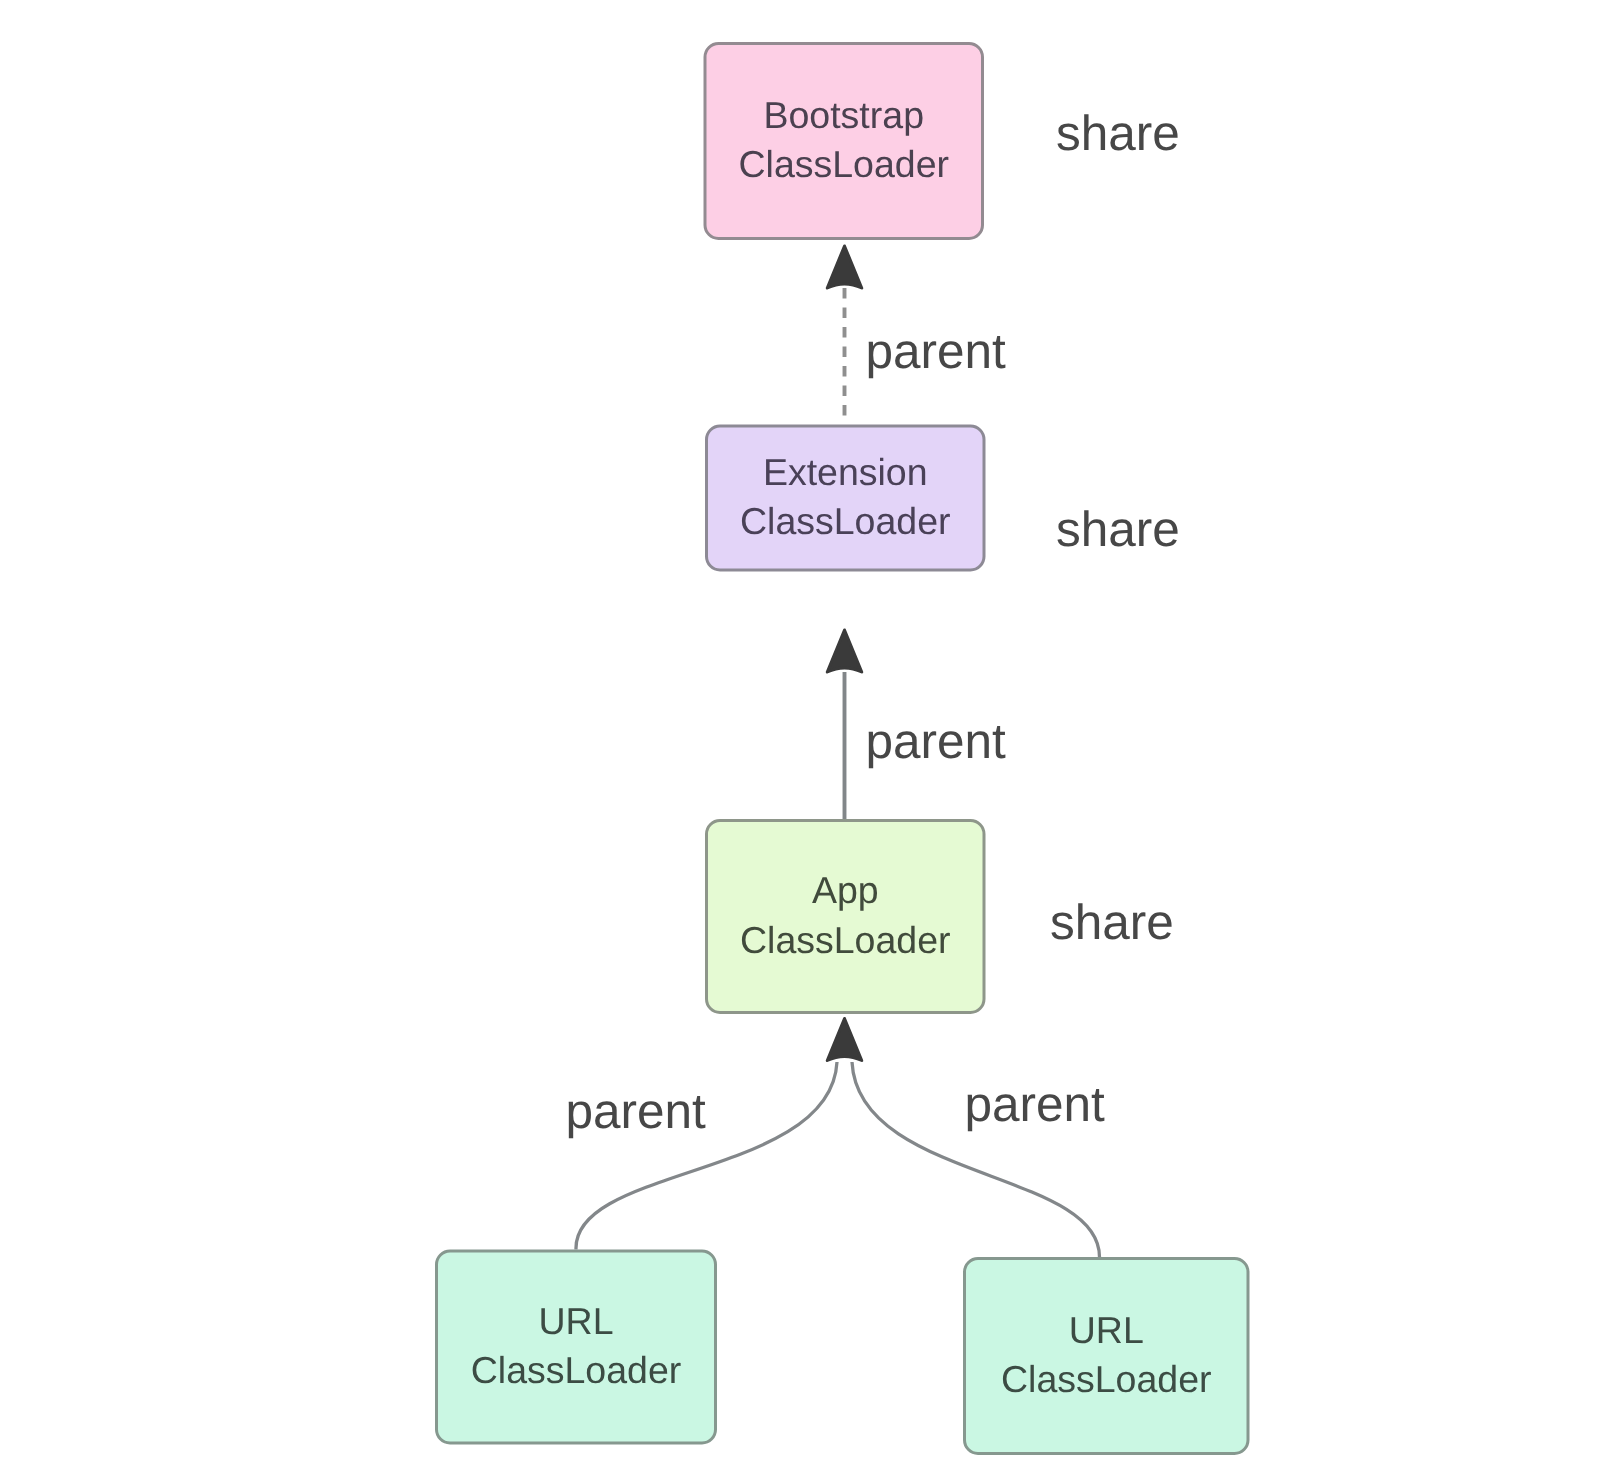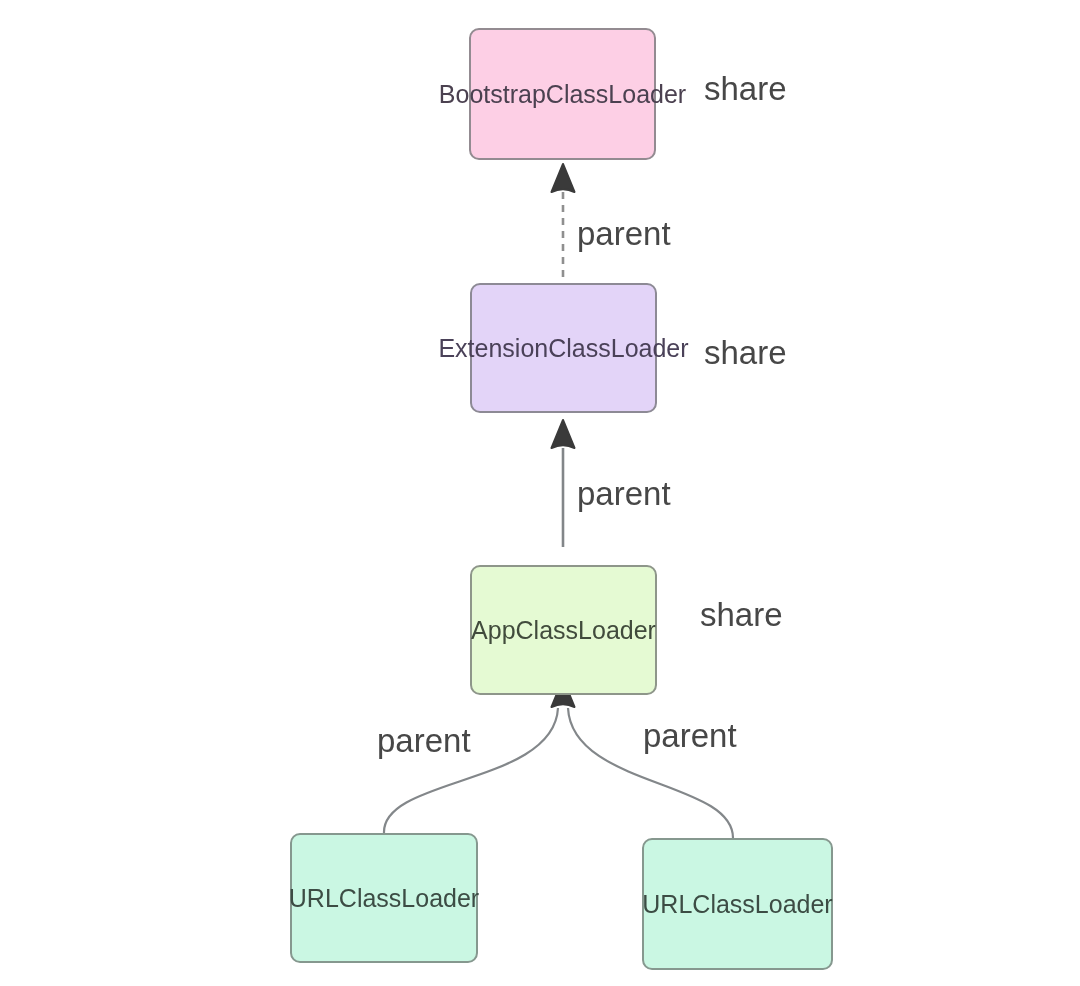--- a/index.html
+++ b/index.html
@@ -22,31 +22,31 @@
     width: 1080px;
     height: 986px;
     pointer-events: none;
   }
   .node {
     position: absolute;
     box-sizing: border-box;
     border: 2.5px solid #8c8c8c;
     border-radius: 10px;
     display: flex;
-    flex-direction: row;
+    flex-direction: column;
     align-items: center;
     justify-content: center;
     text-align: center;
     font-size: 25px;
     line-height: 33px;
     color: #45454d;
   }
   .node-bootstrap { left: 469px; top: 28px;  width: 187px; height: 132px; }
-  .node-extension { left: 470px; top: 283px; width: 187px; height: 130px; }
-  .node-app       { left: 470px; top: 565px; width: 187px; height: 130px; }
+  .node-extension { left: 470px; top: 283px; width: 187px; height: 98px; }
+  .node-app       { left: 470px; top: 546px; width: 187px; height: 130px; }
   .node-url-left  { left: 290px; top: 833px; width: 188px; height: 130px; }
   .node-url-right { left: 642px; top: 838px; width: 191px; height: 132px; }
   .edge-label {
     position: absolute;
     font-size: 33px;
     line-height: 30px;
     color: #474747;
     white-space: nowrap;
   }
   .label-share-bootstrap { left: 704px; top: 74px; }

